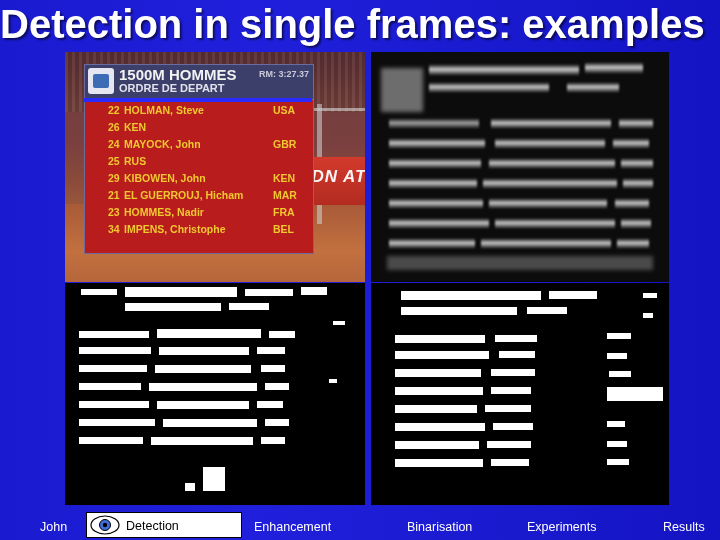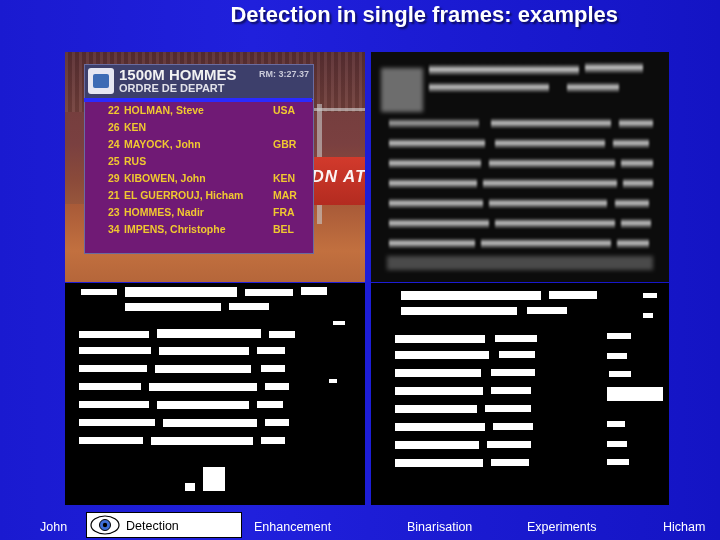--- a/index.html
+++ b/index.html
@@ -10,23 +10,23 @@
     position:relative;
   }
   
   .slide{
     position:absolute;left:0;top:0;width:720px;height:540px;
     background:
       linear-gradient(to right,#1a1ad0 0%,#2020dc 35%,#1414c4 100%);
   }
   .title{
     position:absolute;left:0;top:2px;width:618px;
-    text-align:right;
+    text-align:center;
     color:#ffffff;
-    font-size:22px;
+    font-size:40px;
     font-weight:bold;
     letter-spacing:0px;
     text-shadow:2px 2px 2px rgba(0,0,0,0.55);
     white-space:nowrap;
   }
   
   .img{
     position:absolute;
     overflow:hidden;
     background:#000;
@@ -70,21 +70,21 @@
   .tl-pole{
     position:absolute;left:252px;top:52px;width:5px;height:120px;
     background:#c9c9c9;opacity:.6;
   }
   .tl-hgoal{
     position:absolute;left:200px;top:56px;width:150px;height:3px;background:#d8d8d8;opacity:.6;
   }
   
   .board{
     position:absolute;left:19px;top:12px;width:228px;height:188px;
-    background:#701a75;
+    background:#b91c1c;
     border:1px solid #6a6ca0;
   }
   .board-head{
     height:34px;position:relative;border-bottom:1px solid #6a6ca0;
     background:#3d3f6b;
   }
   .board-logo{
     position:absolute;left:3px;top:3px;width:26px;height:26px;
     background:#e6e6f2;border-radius:3px;
   }
@@ -326,16 +326,16 @@
         <ellipse cx="15" cy="10" rx="14" ry="9" fill="#ffffff" stroke="#000000" stroke-width="1.2"></ellipse>
         <circle cx="15" cy="10" r="5.5" fill="#3f6fd8" stroke="#000000" stroke-width="1"></circle>
         <circle cx="15" cy="10" r="2.2" fill="#000000"></circle>
       </svg>
     </div>
     <div class="nav-active-label">Detection</div>
 
     <div class="nav-item" style="left:254px;">Enhancement</div>
     <div class="nav-item" style="left:407px;">Binarisation</div>
     <div class="nav-item" style="left:527px;">Experiments</div>
-    <div class="nav-item" style="left:663px;">Hicham</div>
+    <div class="nav-item" style="left:663px;">Results</div>
   </div>
 
 </div>
 
 </body></html>

